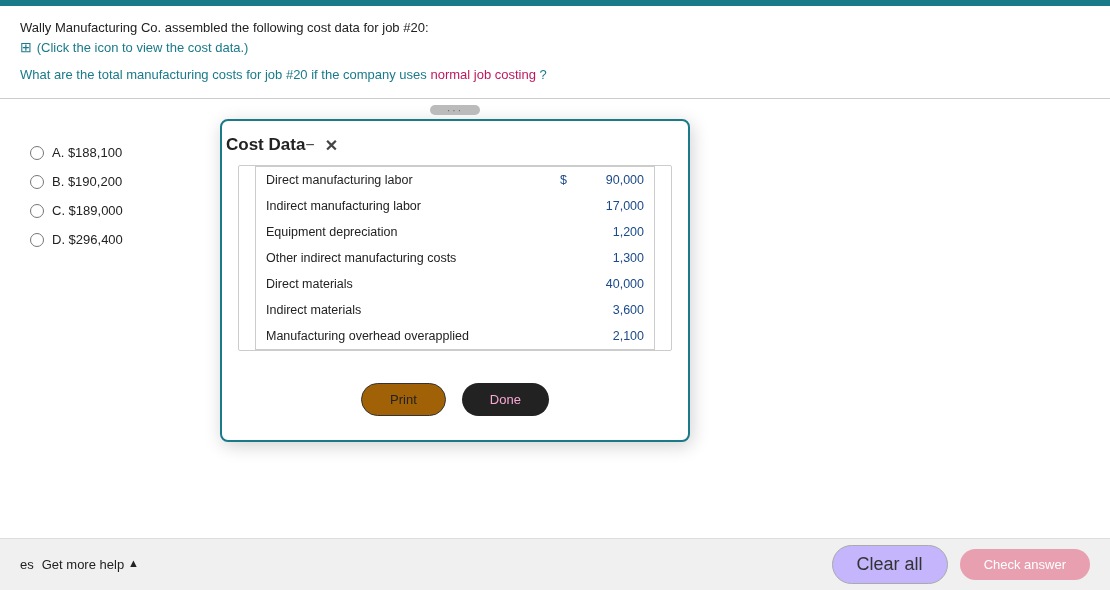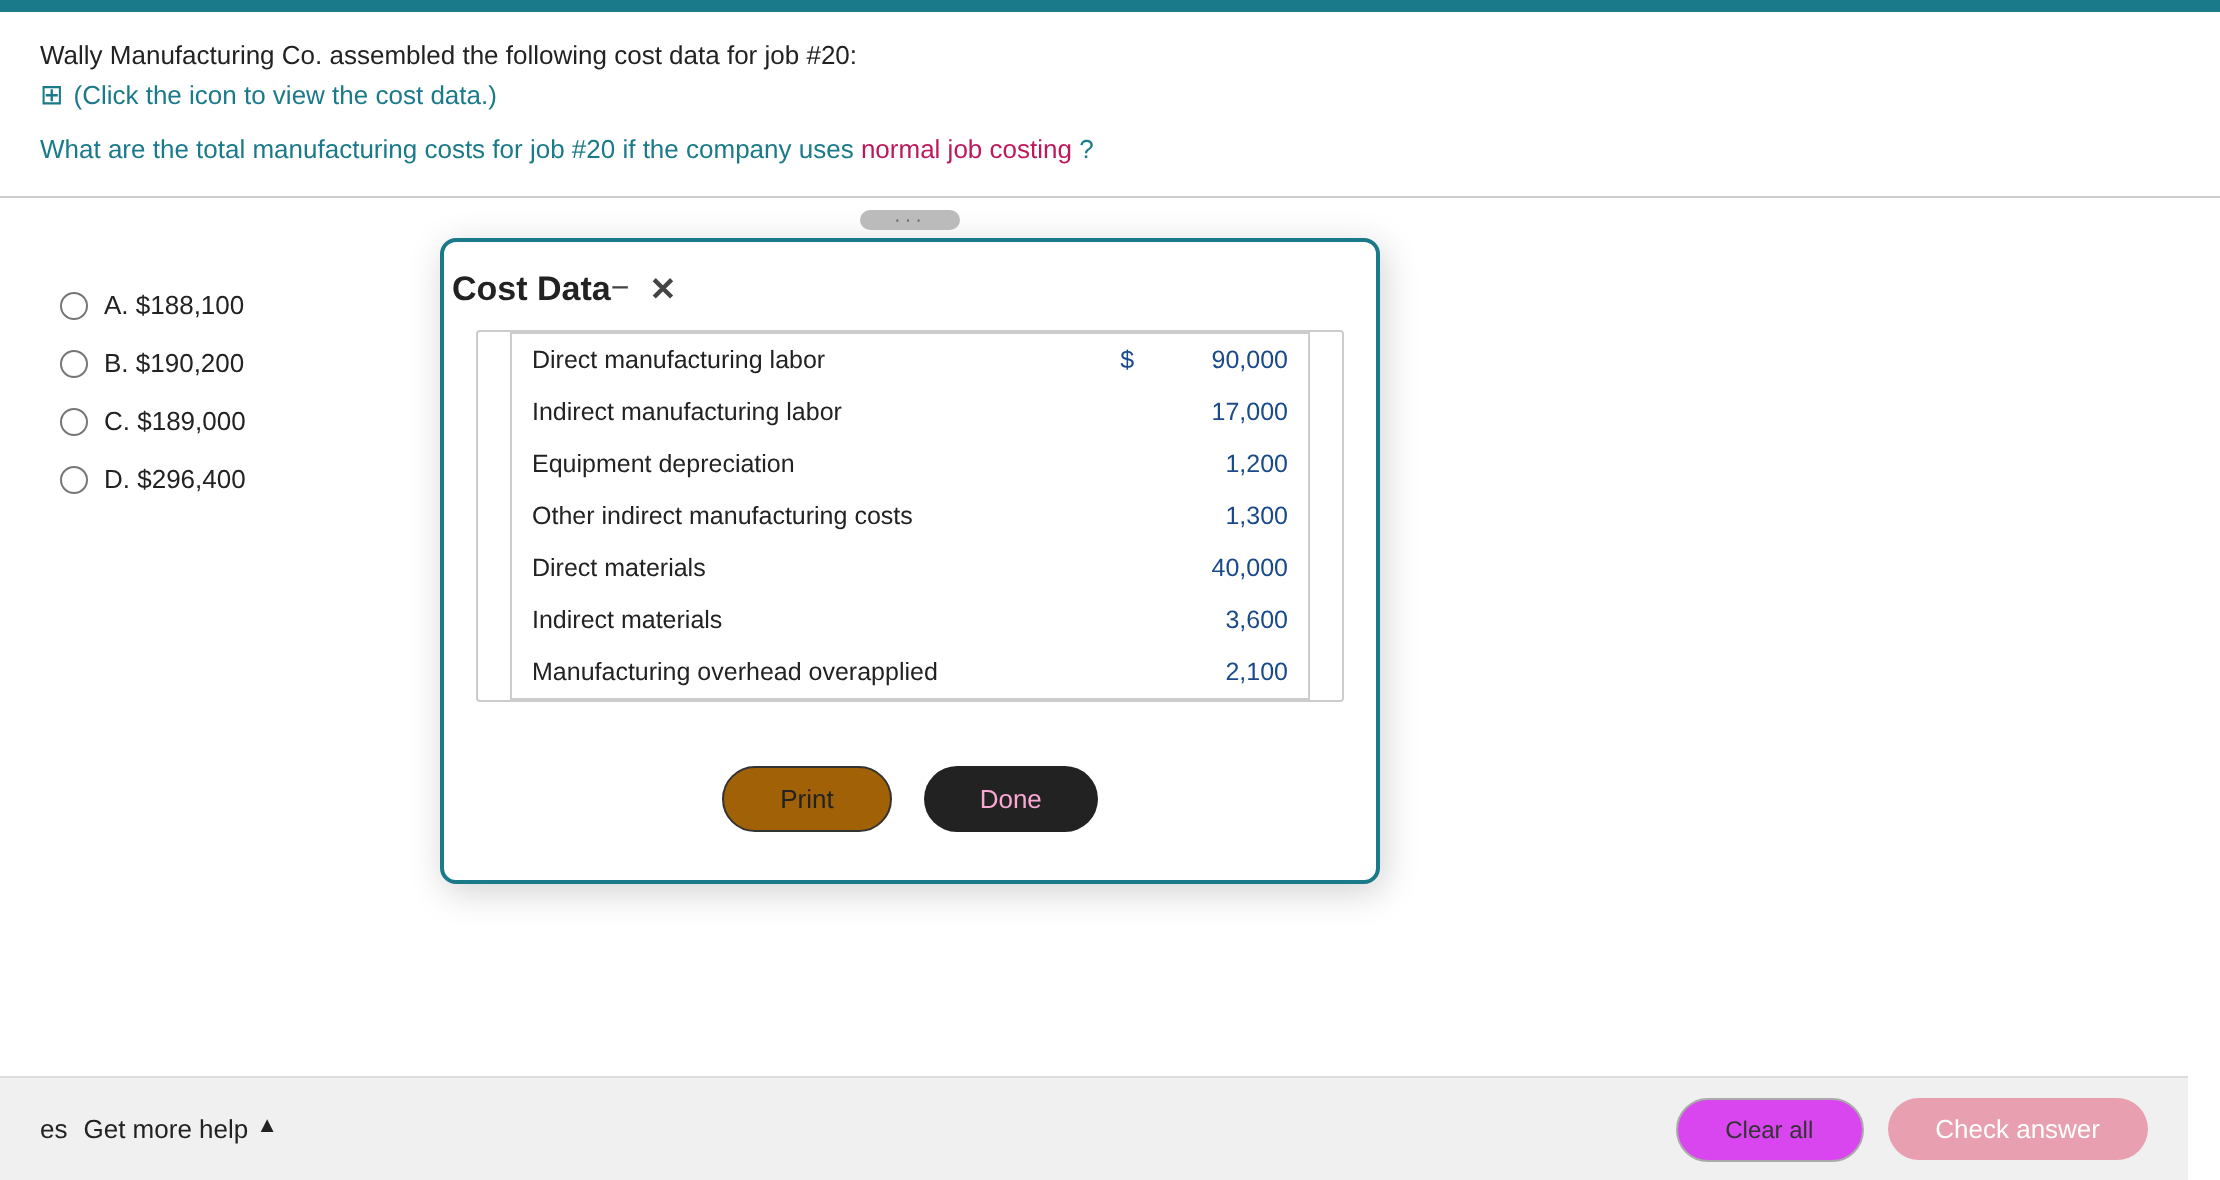--- a/index.html
+++ b/index.html
@@ -224,21 +224,21 @@
       font-size: 13px;
       cursor: pointer;
       color: #f9a8d4;
     }
 
     
     .bottom-bar {
       position: absolute;
       bottom: 0;
       left: 0;
-      right: 16px;
+      right: 0;
       height: 52px;
       background: #f0f0f0;
       border-top: 1px solid #ddd;
       display: flex;
       align-items: center;
       justify-content: space-between;
       padding: 0 20px;
     }
 
     .get-more-help {
@@ -254,24 +254,24 @@
     }
 
     .bottom-right {
       display: flex;
       gap: 12px;
       align-items: center;
     }
 
     .btn-clear-all {
       border: 1.5px solid #aaa;
-      background: #d946ef;
+      background: #c4b5fd;
       border-radius: 20px;
       padding: 8px 24px;
-      font-size: 12px;
+      font-size: 18px;
       cursor: pointer;
       color: #333;
     }
 
     .btn-check-answer {
       border: none;
       background: #e8a0b0;
       border-radius: 20px;
       padding: 8px 24px;
       font-size: 13px;

